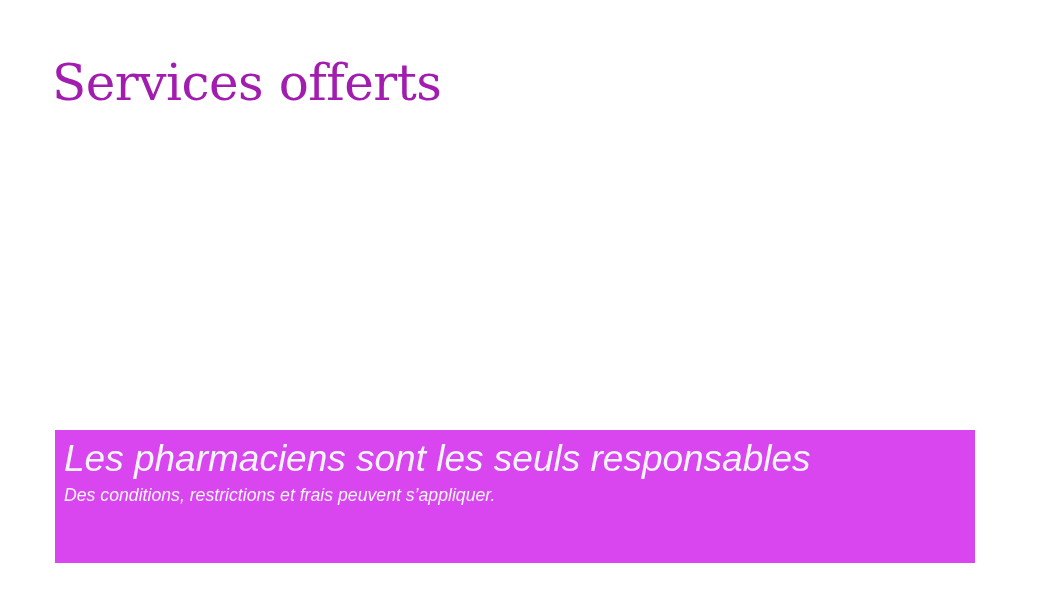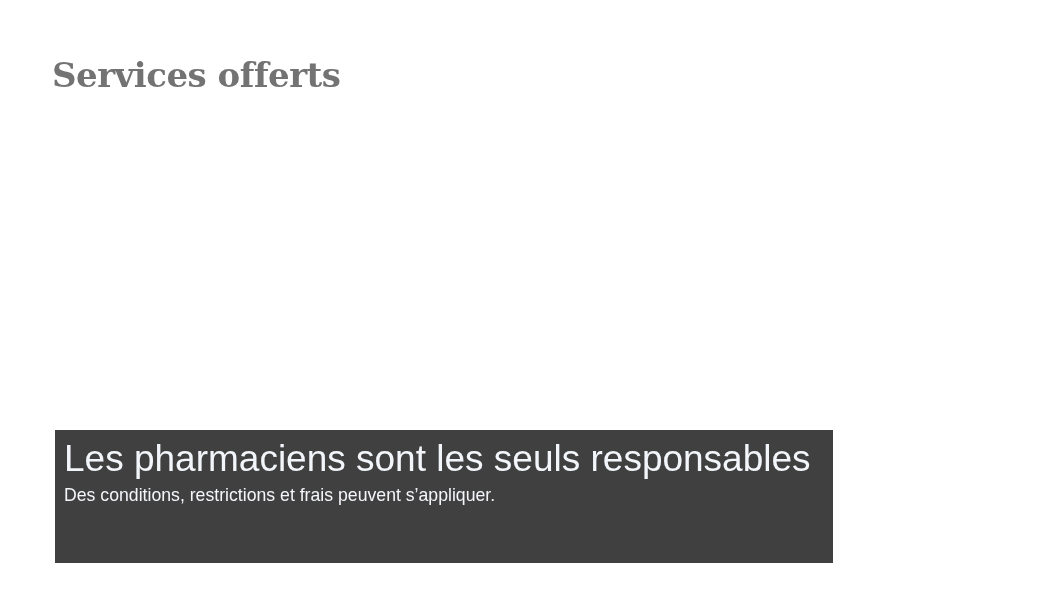--- a/index.html
+++ b/index.html
@@ -17,43 +17,44 @@
     position: relative;
     width: 1050px;
     height: 600px;
     background: #ffffff;
   }
   .slide-title {
     position: absolute;
     left: 52px;
     top: 58px;
     font-family: "DejaVu Serif", "Liberation Serif", serif;
-    font-weight: 700;
-    font-size: 34px;
+    font-weight: 400;
+    font-size: 50px;
     line-height: 1.0;
     letter-spacing: -0.5px;
-    color: #737373;
+    color: #a21caf;
     white-space: nowrap;
   }
   .content-area {
     position: absolute;
     left: 55px;
     top: 130px;
     width: 941px;
     height: 295px;
   }
   .callout-banner {
     position: absolute;
     left: 55px;
     top: 430px;
-    width: 778px;
+    width: 920px;
     height: 133px;
-    background: #404040;
+    background: #d946ef;
     box-sizing: border-box;
     padding: 7px 12px 8px 9px;
+    font-style: italic;
   }
   .callout-line {
     font-family: "Liberation Sans", sans-serif;
     font-weight: 300;
     font-size: 37px;
     line-height: 44px;
     color: #f2f5f9;
     white-space: nowrap;
     letter-spacing: 0px;
   }

